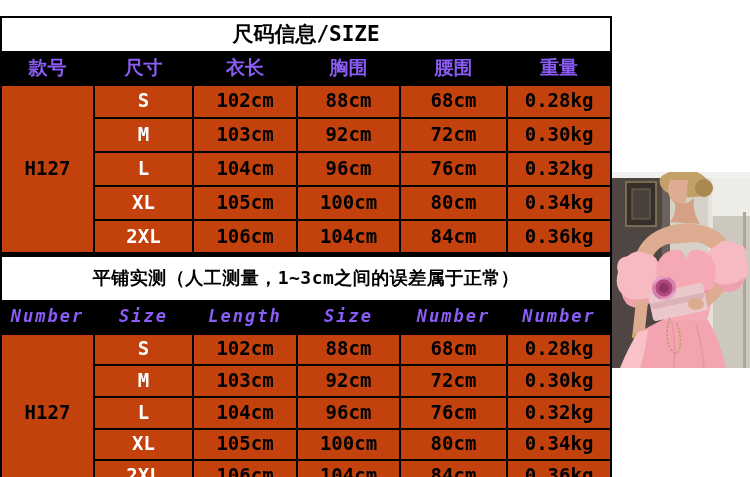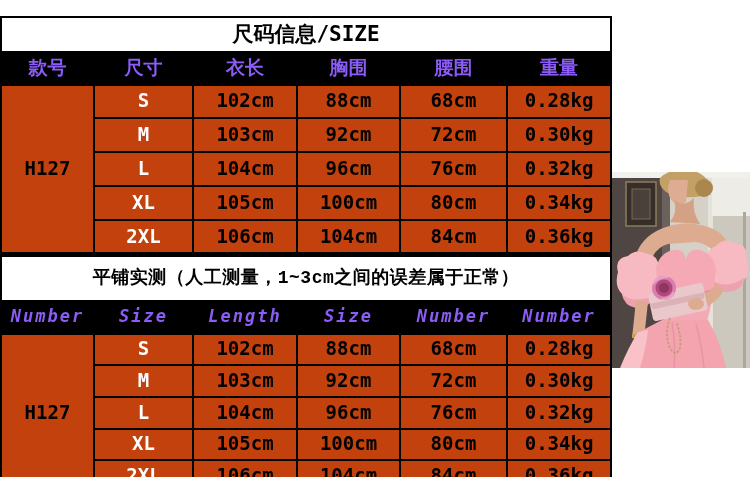--- a/index.html
+++ b/index.html
@@ -20,21 +20,21 @@
   }
   tr.title-row td{font-size:21px;height:31px;border-bottom-width:2px;}
   tr.header-row td{
     background:#000;color:#8b5cf6;font-size:19px;height:29px;border-color:#000;
   }
   tr.header-row.en td{font-size:17px;letter-spacing:2px;font-style:italic;}
   tr.data-row td{font-size:19px;height:30px;background:#c2410c;}
   tr.data-row.en td{height:28px;}
   td.model-cell{font-size:20px;background:#fff;}
   td.size-cell{background:#000;color:#fff;border-color:#000;}
-  tr.note-row td{font-size:18px;height:40px;border-top:5px solid #000;letter-spacing:0.5px;font-family:Liberation Mono, monospace;}
+  tr.note-row td{font-size:18px;height:40px;border-top:5px solid #000;letter-spacing:0.5px;}
   .photo{
     position:absolute;left:612px;top:172px;width:138px;height:196px;
     line-height:0;
   }
   .photo svg{display:block;}
 </style>
 </head>
 <body>
 
 <div class="chart-wrap">

